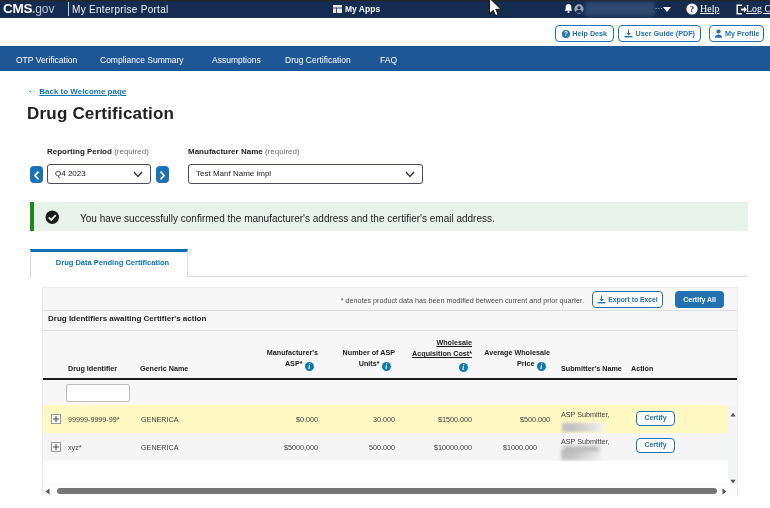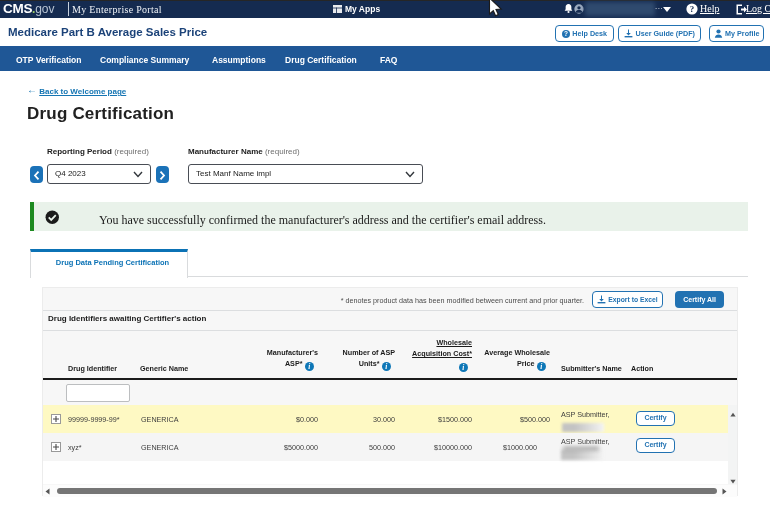--- a/index.html
+++ b/index.html
@@ -7,52 +7,52 @@
 body { font-family:"Liberation Sans", sans-serif; }
 #page { position:relative; width:770px; height:508px; overflow:hidden; background:#fff; }
 .abs { position:absolute; }
 
 
 #topbar { left:0; top:0; width:770px; height:18px; background:#152b50; }
 #cmslogo { left:3px; top:1px; color:#fff; font-size:13.5px; font-weight:bold; letter-spacing:-0.3px; }
 #cmslogo .gov { font-weight:normal; font-size:12px; color:#b9c5d4; letter-spacing:0; }
 #cmslogo .dot { color:#97c663; font-size:12px; }
 #logosep { left:68px; top:1.5px; width:1.2px; height:14px; background:#c7d1de; }
-#portalname { left:72px; top:4px; color:#f2f5f9; font-size:10px; font-weight:normal; letter-spacing:0.3px;font-family:Liberation Serif, serif; }
+#portalname { left:72px; top:4px; color:#f2f5f9; font-size:10px; font-weight:normal; letter-spacing:0.3px; }
 #myapps { left:333px; top:3.5px; color:#fff; font-size:8.5px; font-weight:bold; }
 #myapps svg { vertical-align:-1px; margin-right:3px; }
 #userblur { left:585px; top:2px; width:70px; height:14px; background:#2f4a6e; border-radius:2px; filter:blur(2px); }
 #userdots { left:655px; top:2px; color:#fff; font-size:8px; letter-spacing:0.5px; }
 #caret { left:663px; top:7px; width:0; height:0; border-left:4px solid transparent; border-right:4px solid transparent; border-top:5px solid #fff; }
 .topserif { font-family:"Liberation Serif", serif; color:#fff; font-size:10px; text-decoration:underline; white-space:nowrap; }
 
 
 #appbar { left:0; top:18px; width:770px; height:28px; background:#fff; }
 #apptitle { left:8px; top:26px; font-size:11.5px; font-weight:bold; color:#1c4379; }
 .obtn { position:absolute; top:25px; height:17px; border:1.5px solid #2272b2; border-radius:4px; background:#fff; color:#2272b2; font-size:7.2px; font-weight:bold; white-space:nowrap; display:flex; align-items:center; justify-content:center; }
 .obtn svg { margin-right:2.5px; flex:none; }
 
 
 #nav { left:0; top:46px; width:770px; height:25px; background:#1f5796; }
-.navitem { position:absolute; top:54.5px; color:#fff; font-size:8.5px; font-weight:bold; }
+.navitem { position:absolute; top:54.5px; color:#fff; font-size:8.5px; font-weight:normal; }
 
 
 #backlink { left:27px; top:85px; font-size:8px; font-weight:bold; color:#1575b3; }
 #backlink .lbl { text-decoration:underline; }
 #h1 { left:27px; top:104px; font-size:17px; font-weight:bold; color:#212121; letter-spacing:0.2px; }
 
 .formlabel { position:absolute; top:147px; font-size:8px; color:#1b1b1b; font-weight:bold; }
 .formlabel .req { font-weight:normal; color:#6e6e6e; }
 .qbtn { position:absolute; top:166px; width:13px; height:17px; background:#1b72b8; border-radius:4px; color:#fff; text-align:center; }
 .sel { position:absolute; top:164px; height:20px; border:1.5px solid #494d55; border-radius:3px; background:#fff; font-size:8px; color:#1b1b1b; line-height:17px; padding-left:7px; }
 .sel svg.car { position:absolute; right:7px; top:6px; }
 
 #alert { left:30px; top:202px; width:718px; height:29px; background:#e9f2ea; border-left:4.5px solid #1d8a20; }
 #alertIcon { left:45px; top:210px; }
-#alertText { left:99px; top:213px; font-size:12px; color:#1b1b1b;font-family:Liberation Serif, serif; }
+#alertText { left:80px; top:213px; font-size:10px; color:#1b1b1b; }
 
 
 #tabline { left:30px; top:276px; width:718px; height:1px; background:#d9dbdd; }
 .tab { position:absolute; top:249px; height:28px; background:#fff; font-weight:bold; font-size:7.5px; text-align:center; }
 #tab1 { left:30px; width:158px; border:1px solid #d9dbdd; border-top:3px solid #0b72b5; border-bottom:none; color:#0b72b5; line-height:21px; height:29px; padding-left:7px; }
 #tab2 { left:168px; width:104px; border:1px solid #d9dbdd; border-left:none; color:#32373c; line-height:23px; font-size:8.5px; padding-left:5px; }
 
 
 #panel { left:42px; top:287px; width:696px; height:209px; background:#f7f7f7; border:1px solid #ececec; }
 #toolbar { left:0; top:0; width:694px; height:23px; border-bottom:1px solid #dcdee0; }
@@ -120,21 +120,20 @@
       <path d="M0.5 0.5 L6 0.5 L6 2 L2 2 L2 9 L6 9 L6 10.5 L0.5 10.5 Z" fill="#fff"></path>
       <path d="M5 4.5 L8 4.5 L8 2.5 L11 5.5 L8 8.5 L8 6.5 L5 6.5 Z" fill="#fff"></path>
     </svg>
   <div class="abs topserif" style="left:746px;top:3px">Log Out</div>
 
   <svg class="abs" style="left:488px;top:-2px" width="15" height="20" viewBox="0 0 15 20">
       <path d="M1.5 0 L1.5 16 L5.3 12.6 L7.6 17.7 L10.3 16.5 L8 11.5 L13.2 11 Z" fill="#fff" stroke="#1a1a1a" stroke-width="1.1"></path>
     </svg>
 
   <div class="abs" id="appbar"></div>
-  <div class="abs" id="apptitle">Medicare Part B Average Sales Price</div>
   <div class="obtn" style="left:555px;width:59px;"><svg width="8" height="8" viewBox="0 0 8 8">
         <circle cx="4" cy="4" r="4" fill="#2272b2"></circle>
         <text x="4" y="6.3" text-anchor="middle" font-size="6.5" font-weight="bold" fill="#fff" font-family="Liberation Sans">?</text>
       </svg>Help Desk</div>
   <div class="obtn" style="left:618px;width:83px;"><svg width="9" height="9" viewBox="0 0 9 9">
         <path d="M4 0.5 L5 0.5 L5 4 L6.8 4 L4.5 6.6 L2.2 4 L4 4 Z" fill="#2272b2"></path>
         <rect x="0.6" y="7" width="7.8" height="1.4" fill="#2272b2"></rect>
       </svg>User Guide (PDF)</div>
   <div class="obtn" style="left:709px;width:55px;"><svg width="9" height="9" viewBox="0 0 9 9">
         <circle cx="4.5" cy="2.5" r="2.1" fill="#2272b2"></circle>

